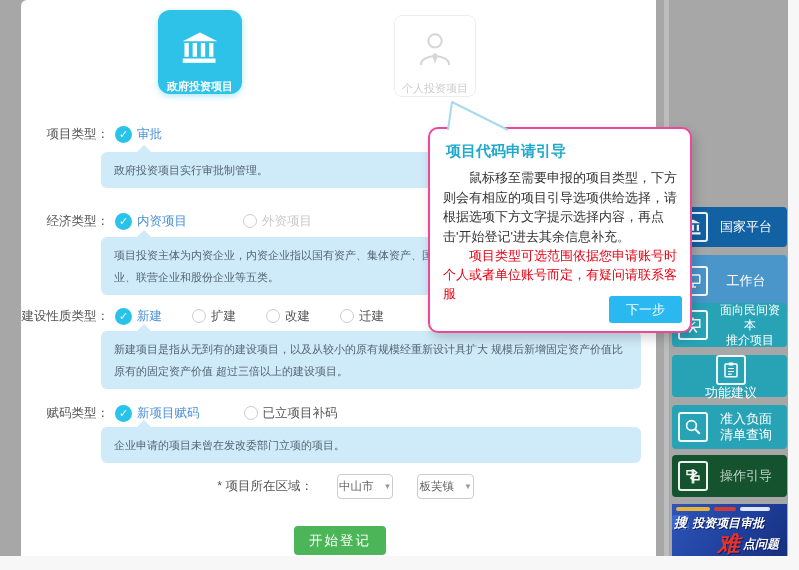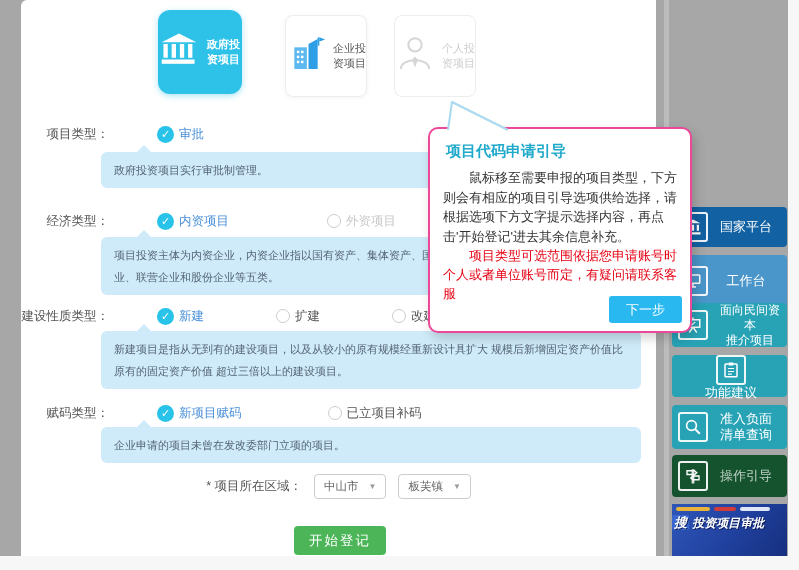--- a/index.html
+++ b/index.html
@@ -9,55 +9,55 @@
 
   
   .gray-bg { position:absolute; left:0; top:0; width:788px; height:556px; background:#a7a7a7; }
   .scroll-strip { position:absolute; left:664px; top:0; width:5px; height:556px; background:#bcbcbc; }
 
   
   .panel { position:absolute; left:21px; top:0; width:635px; height:556px; background:#fff;
     border-radius:6px 0 0 0; }
 
   
-  .card { position:absolute; display:flex; flex-direction:row; align-items:center;
+  .card { position:absolute; display:flex; flex-direction:column; align-items:center;
     justify-content:flex-end; gap:7px; background:#fff; border:1px solid #ededed; border-radius:8px;
     box-shadow:0 1px 5px rgba(0,0,0,.05); cursor:pointer;font-family:Liberation Serif, serif; }
   .card .clbl { font-size:11px; color:#555; }
   .card.gov { left:137px; top:10px; width:84px; height:84px; background:#2fc2e9; border:none;
     border-radius:12px; box-shadow:0 2px 6px rgba(47,194,233,.4); }
   .card.gov .clbl { color:#fff; font-weight:bold; }
   .card.ent { left:264px; top:15px; width:82px; height:82px; }
   .card.per { left:373px; top:15px; width:82px; height:82px; box-shadow:none; }
   .card.per .clbl { color:#ccc; }
 
   
-  .form-line { position:absolute; left:0; width:100%; height:20px; display:flex; align-items:center;gap:42px; }
+  .form-line { position:absolute; left:0; width:100%; height:20px; display:flex; align-items:center; }
   .flabel { width:88px; flex:none; text-align:right; font-size:12.5px; color:#555; margin-right:6px; }
   .opt { display:inline-flex; align-items:center; gap:5px; cursor:pointer; }
   .opt .olbl { font-size:12.5px; color:#555; }
   .opt.checked .olbl { color:#4a90d9; }
   .opt.disabled .olbl { color:#c9c9c9; cursor:default; }
   .chk { width:17px; height:17px; border-radius:50%; background:#29c3ea; color:#fff;
     display:inline-flex; align-items:center; justify-content:center; font-size:11px; font-weight:bold; }
   .radio { width:14px; height:14px; border-radius:50%; border:1px solid #ccc; background:#fff; display:inline-block; }
   .gap30 { margin-right:30px; } .gap56 { margin-right:56px; } .gap44 { margin-right:44px; }
 
   
   .bubble { position:absolute; left:80px; width:540px; background:#cfeaf8; border-radius:6px;
     padding:7px 13px; font-size:11px; color:#546575; line-height:2.0; }
   .bubble::before { content:""; position:absolute; top:-7px; left:36px; width:0; height:0;
     border-left:7px solid transparent; border-right:7px solid transparent; border-bottom:7px solid #cfeaf8; }
 
   
-  .region-row { position:absolute; top:474px; left:0; width:100%; display:flex;
-    justify-content:center; align-items:center; gap:12px; }
+  .region-row { position:absolute; top:474px; left:7px; width:100%; display:flex;
+    justify-content:center; align-items:center; gap:24px; }
   .region-row .rlbl { font-size:12.5px; color:#555; }
   .dd { display:inline-flex; align-items:center; gap:10px; border:1px solid #ccc; border-radius:4px;
-    padding:4px 9px; font-size:11.5px; color:#666; background:#fff; cursor:pointer; }
+    padding:4px 1px; font-size:11.5px; color:#666; background:#fff; cursor:pointer; }
   .dd .caret { font-size:8px; color:#999; }
   .submit-btn { position:absolute; left:273px; top:526px; width:92px; height:29px; background:#4cb558;
     color:#fff; border:none; border-radius:4px; font-size:13.5px; letter-spacing:2px; cursor:pointer;
     font-family:inherit; }
 
   
   .popup { position:absolute; left:428px; top:127px; width:264px; height:206px; background:#fff;
     border:2px solid #ec4899; border-radius:10px; box-shadow:3px 5px 12px rgba(0,0,0,.18); z-index:6; }
   .popup .tail { position:absolute; left:8px; top:-29px; width:80px; height:31px; }
   .popup .ptitle { margin:13px 16px 7px; font-size:15px; font-weight:bold; color:#1fa9cb; }
@@ -107,37 +107,20 @@
         <rect x="6" y="15" width="5" height="16" fill="#fff"></rect>
         <rect x="15.5" y="15" width="5" height="16" fill="#fff"></rect>
         <rect x="25" y="15" width="5" height="16" fill="#fff"></rect>
         <rect x="34.5" y="15" width="5" height="16" fill="#fff"></rect>
         <rect x="4" y="33" width="38" height="5" fill="#fff"></rect>
       </svg>
     </span>
     <span class="clbl">政府投资项目</span>
   </div>
 
-  <div class="card ent">
-    <span>
-      <svg width="40" height="40" viewBox="0 0 48 48">
-        <rect x="10" y="16" width="15" height="26" fill="#5cb8ee"></rect>
-        <rect x="13" y="20" width="3" height="3" fill="#fff"></rect>
-          <rect x="18" y="20" width="3" height="3" fill="#fff"></rect>
-        <rect x="13" y="26" width="3" height="3" fill="#fff"></rect>
-          <rect x="18" y="26" width="3" height="3" fill="#fff"></rect>
-        <rect x="13" y="32" width="3" height="3" fill="#fff"></rect>
-          <rect x="18" y="32" width="3" height="3" fill="#fff"></rect>
-        <path d="M27 12 L38 6 L38 42 L27 42 Z" fill="#2e9fe6"></path>
-        <rect x="38" y="4" width="2" height="10" fill="#2e9fe6"></rect>
-        <path d="M40 4 L47 6.5 L40 9 Z" fill="#2e9fe6"></path>
-      </svg>
-    </span>
-    <span class="clbl">企业投资项目</span>
-  </div>
 
   <div class="card per">
     <span>
       <svg width="40" height="40" viewBox="0 0 48 48">
         <circle cx="24" cy="13" r="8" fill="none" stroke="#d6d6d6" stroke-width="2.5"></circle>
         <path d="M7 42 C7 28 41 28 41 42" fill="none" stroke="#d6d6d6" stroke-width="2.5"></path>
         <path d="M24 27 l3.5 3.5 -3.5 10 -3.5 -10 Z" fill="#d6d6d6"></path>
       </svg>
     </span>
     <span class="clbl">个人投资项目</span>
@@ -298,13 +281,17 @@
 <div class="banner">
   <div class="banner-top">
       <i class="bt1"></i>
       <i class="bt2"></i>
       <i class="bt3"></i>
     </div>
   <div class="banner-l1">
     <span class="pf">搜</span>
     <span>投资项目审批</span>
   </div>
+  <div class="banner-l2">
+    <span class="hl">难</span>
+    <span>点问题</span>
+  </div>
 </div>
 
 </body></html>

